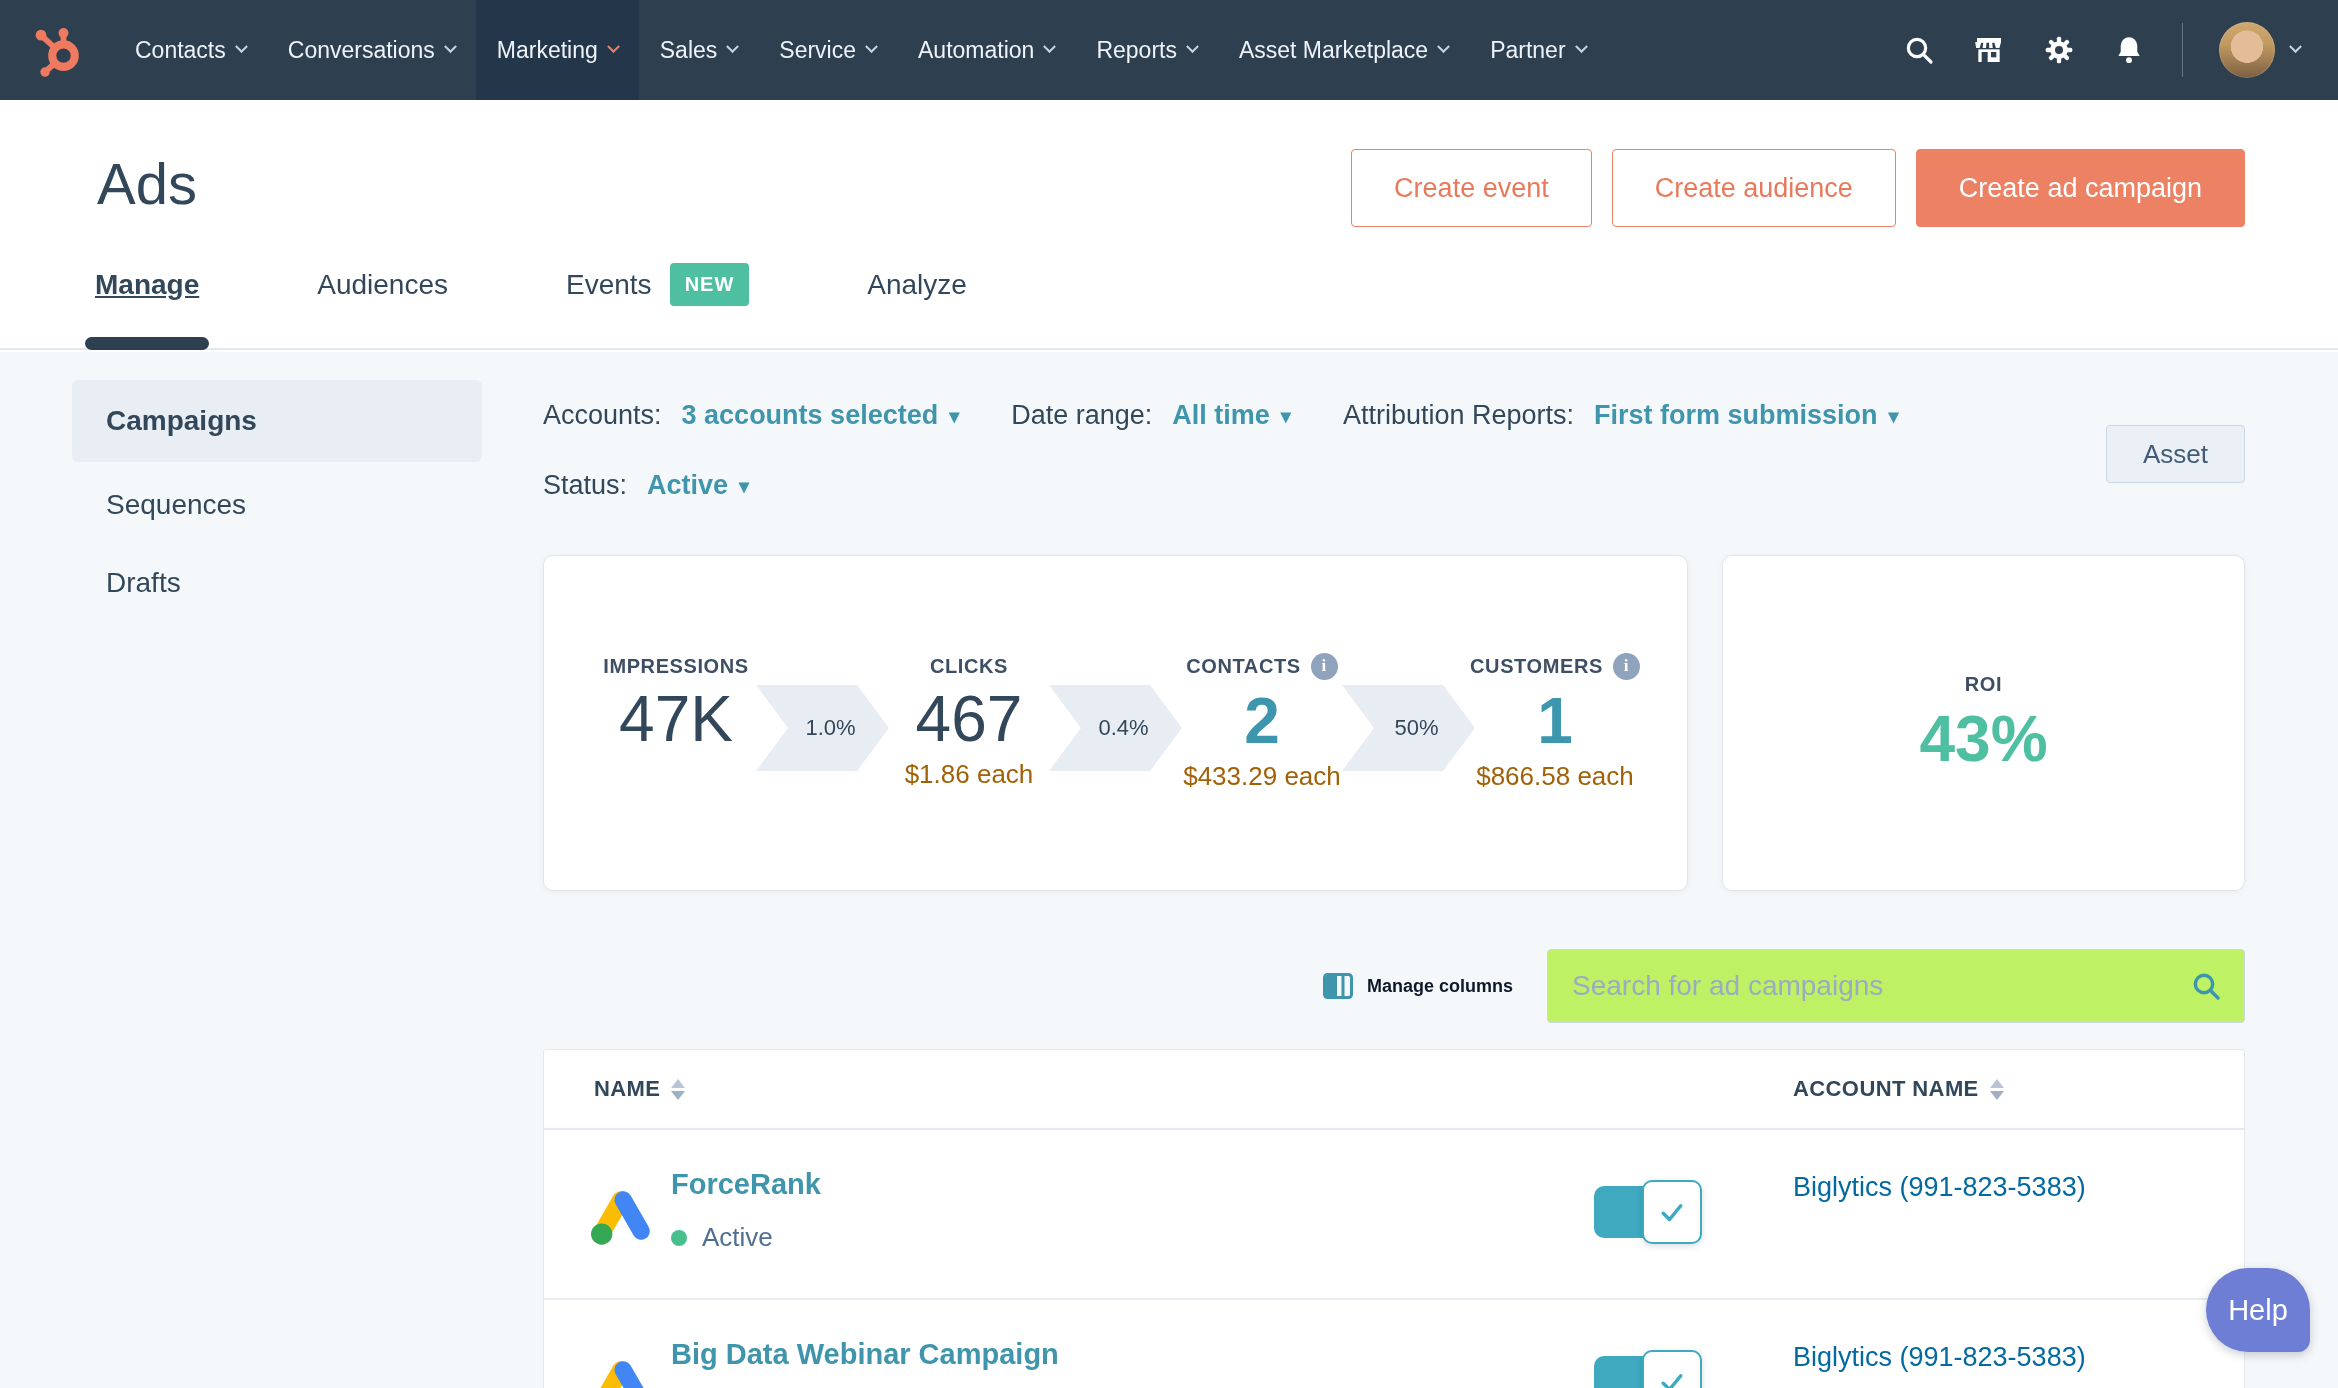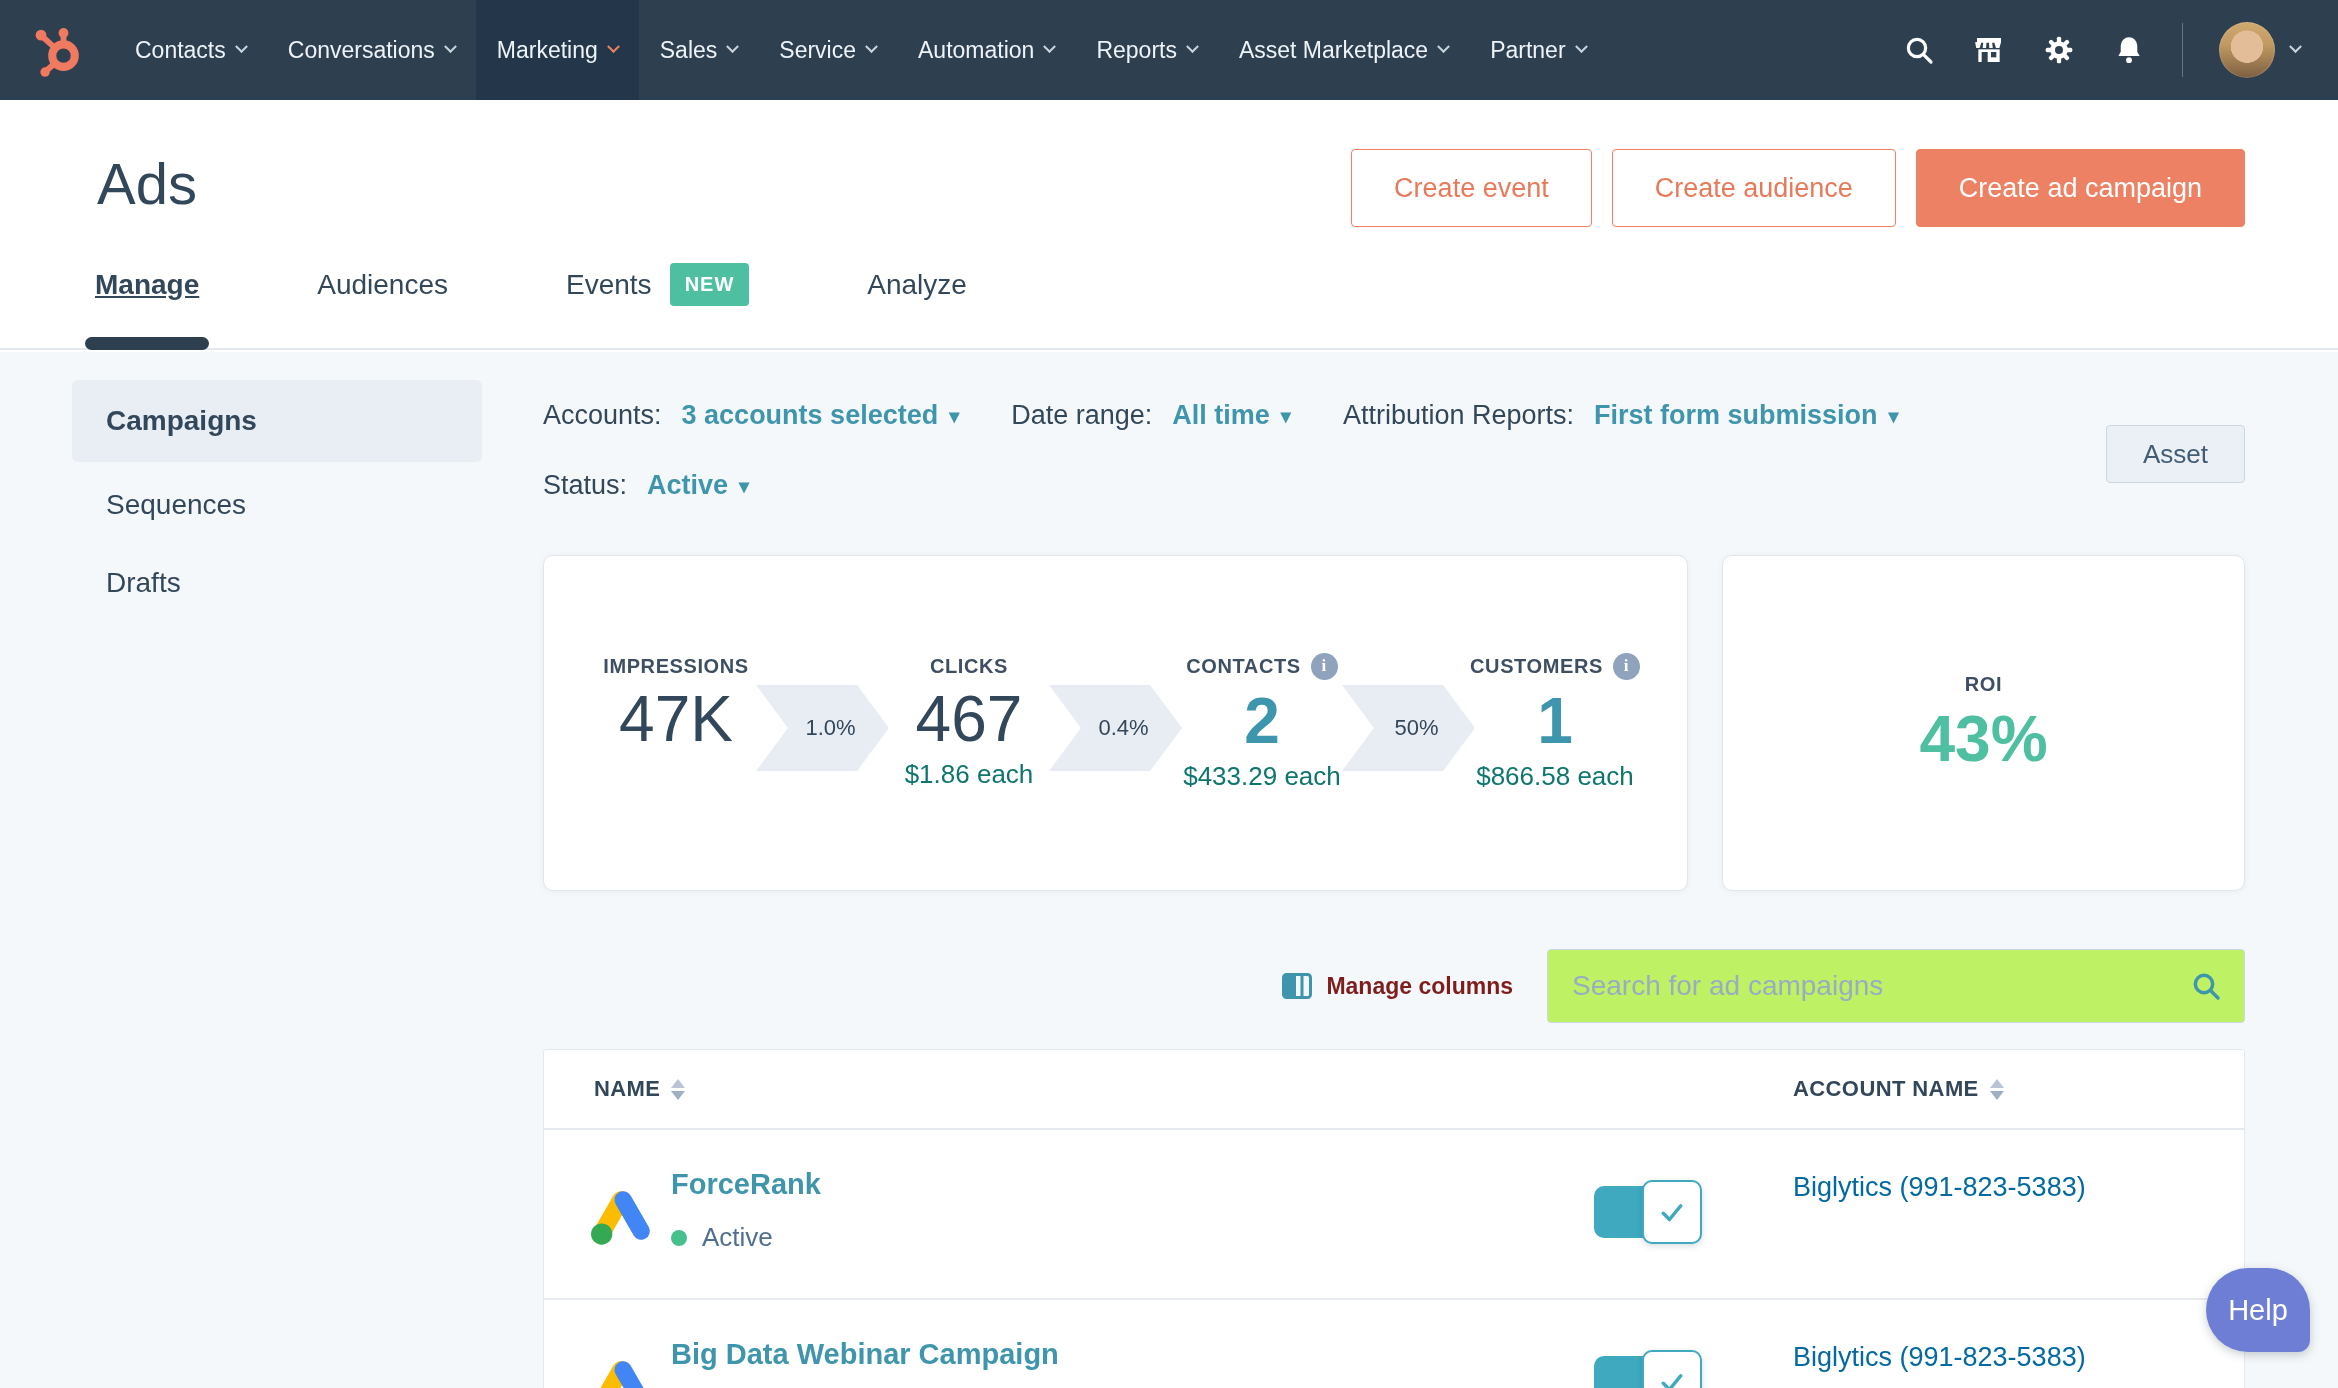--- a/index.html
+++ b/index.html
@@ -74,34 +74,34 @@
   .card.spend-card { left:1179px; width:523px; height:336px; }
   .funnel { display:flex; align-items:center; }
   .metric { display:flex; flex-direction:column; align-items:center; width:212px; z-index:2; }
   .mlabel { display:flex; align-items:center; gap:10px; font-size:20px; font-weight:700;
     color:#3e4f63; letter-spacing:0.6px; }
   .info-dot { width:27px; height:27px; border-radius:50%; background:#8fa3bd; color:#ffffff;
     font-size:17px; font-weight:700; display:flex; align-items:center; justify-content:center;
     font-family:"Liberation Serif", serif; cursor:pointer; }
   .mvalue { font-size:64px; font-weight:400; color:#33475b; margin-top:8px; line-height:1.05; }
   .metric.hl .mvalue { color:#3d96ad; font-weight:600; }
-  .meach { font-size:26px; color:#0f766e; margin-top:6px; height:32px; }
+  .meach { font-size:26px; color:#a16207; margin-top:6px; height:32px; }
   .farrow { width:133px; height:86px; margin:0 -26px; padding-left:16px; background:#e8edf4;
     clip-path:polygon(0 0,76% 0,100% 50%,76% 100%,0 100%,24% 50%);
     display:flex; align-items:center; justify-content:center;
     font-size:22px; color:#33475b; z-index:1; margin-top:10px; }
   .spend { display:flex; align-items:flex-start; gap:96px; }
   .sp-col { display:flex; flex-direction:column; align-items:center; }
   .sp-col .mvalue { margin-top:10px; }
   .roi-val { color:#4ebfa0 !important; font-weight:600 !important; }
 
   
   .toolbar { position:absolute; top:597px; left:0; width:1702px; height:74px;
     display:flex; justify-content:flex-end; align-items:center; gap:34px; }
-  .managecols { display:flex; align-items:center; gap:14px; color:#7f1d1d; font-size:23px;
+  .managecols { display:flex; align-items:center; gap:14px; color:#0f172a; font-size:18px;
     font-weight:600; cursor:pointer; }
   .searchbox { width:698px; height:74px; background:#bef264; border:1px solid #cbd6e2; border-radius:4px;
     display:flex; align-items:center; padding:0 22px; }
   .searchbox input { flex:1; border:none; outline:none; font-size:28px; color:#33475b;
     font-family:"Liberation Sans", sans-serif; background:transparent; }
   .searchbox input::placeholder { color:#99acc2; }
 
   
   .table { position:absolute; top:697px; left:0; width:1702px; height:560px; background:#ffffff;
     border:1px solid #e3e8ee; border-radius:3px; }

